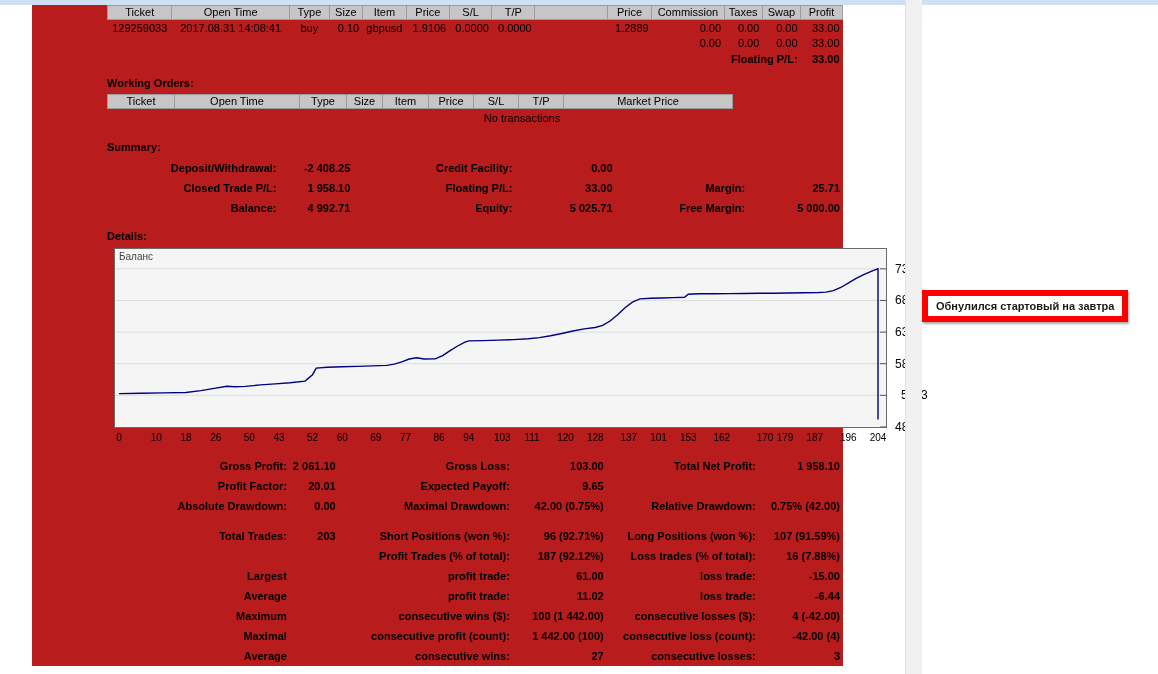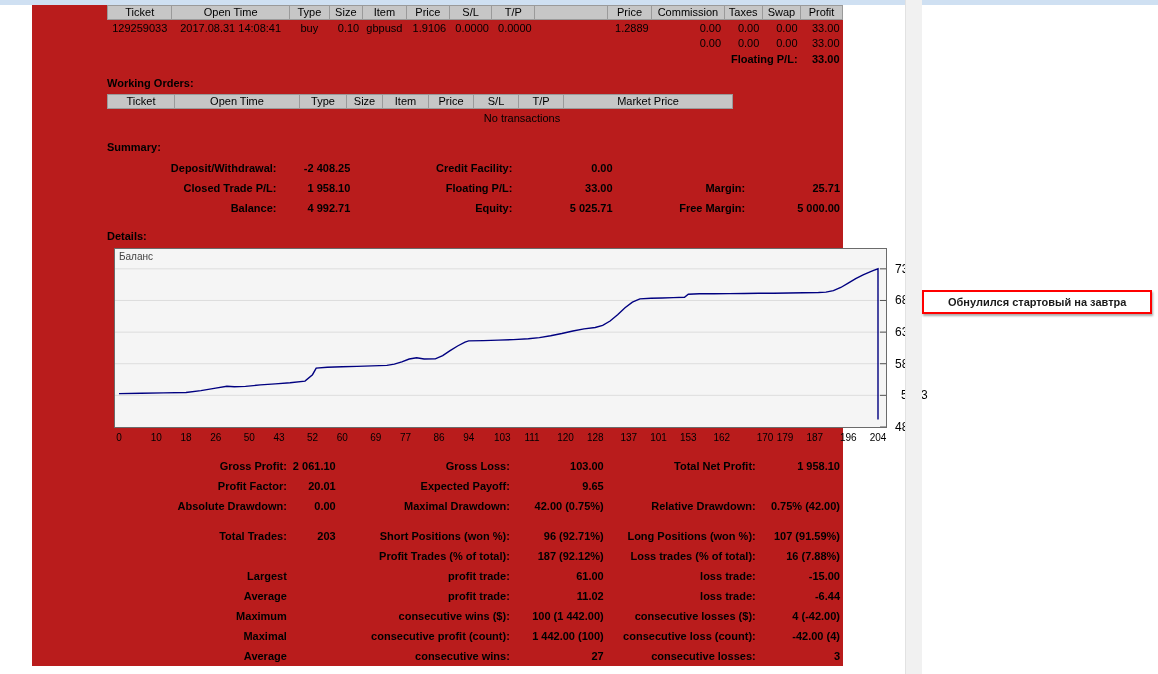--- a/index.html
+++ b/index.html
@@ -22,22 +22,22 @@
   .no-trans{margin-left:75px;width:830px;text-align:center;height:16px;line-height:18px;}
   table.sum td, table.stats td{height:20px;text-align:right;font-weight:bold;}
   table.stats tr.spacer td{height:10px;}
   td.pad1{padding-right:46px;}
   .chart-wrap{position:relative;margin-left:82px;margin-top:4px;width:823px;height:198px;}
   .chart-box{position:absolute;top:0;left:0;width:771px;height:178px;border:1px solid #6b6b6b;background:#f5f5f5;}
   .chart-title{position:absolute;top:2px;left:4px;font-size:10px;color:#444;}
   .y-label{position:absolute;left:781px;transform:translateY(-50%);font-size:12px;}
   .x-label{position:absolute;top:184px;transform:translateX(-50%);font-size:10px;}
   .scrollbar{position:absolute;top:0;left:905px;width:16px;height:674px;background:#f1f1f1;border-left:1px solid #e2e2e2;}
-  .annotation{position:absolute;left:922px;top:290px;background:#fff;border:2px solid #14b8a6;
-    padding:4px 24px;font-weight:bold;white-space:nowrap;box-shadow:1px 2px 2px #aaa;}
+  .annotation{position:absolute;left:922px;top:290px;background:#fff;border:6px solid #14b8a6;
+    padding:4px 8px;font-weight:bold;white-space:nowrap;box-shadow:1px 2px 2px #aaa;}
 </style>
 </head>
 <body>
 
 <div class="top-strip"></div>
 
 <div class="report">
 
   <table class="grid trades">
     <colgroup>

